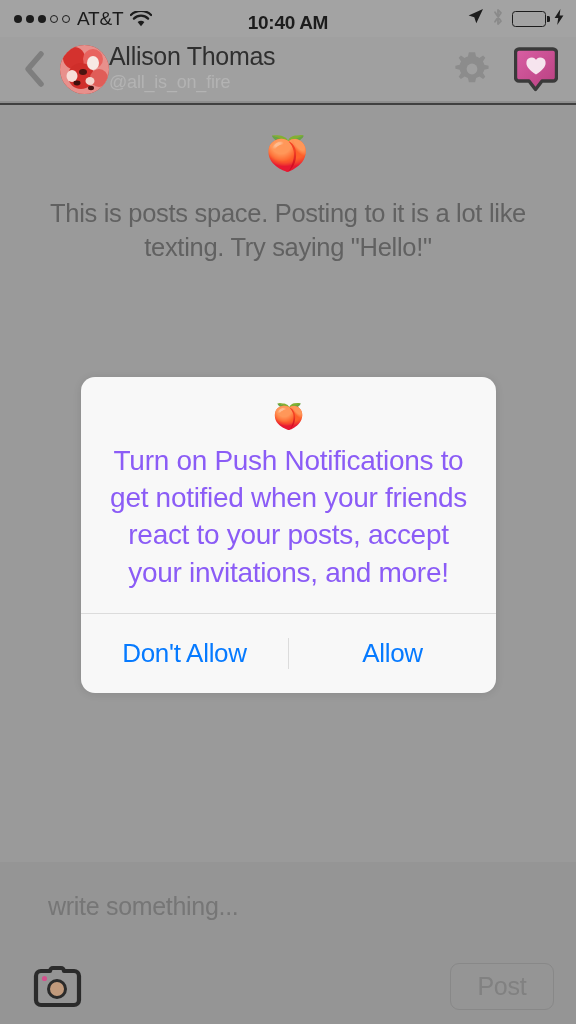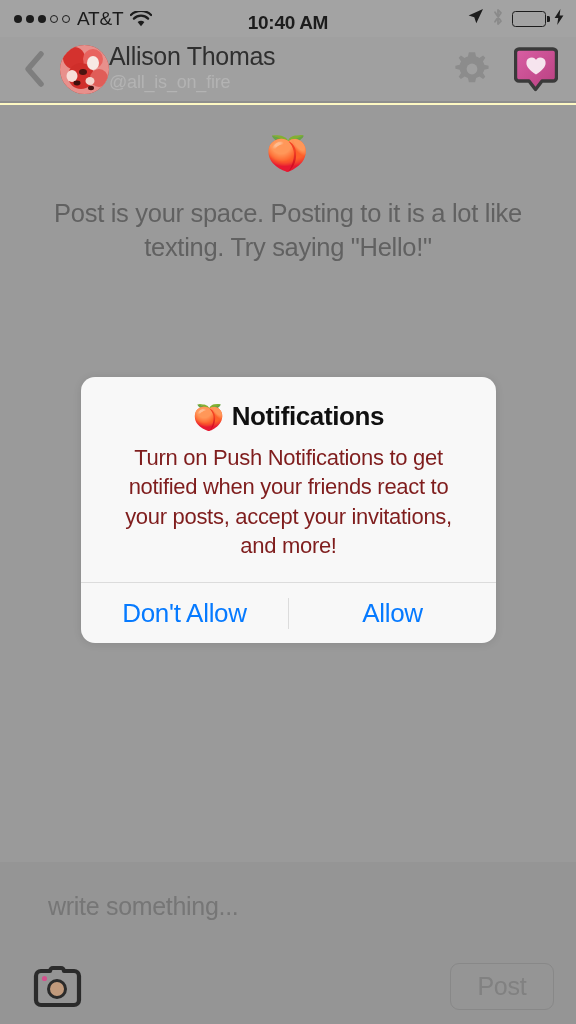--- a/index.html
+++ b/index.html
@@ -14,21 +14,21 @@
     font-family: "Liberation Sans", sans-serif;
     background: #9a9a9a;
     position: relative;
     -webkit-font-smoothing: antialiased;
   }
 
   
   .app {
     position: absolute;
     inset: 0;
-    background: #fef9c3;
+    background: #404040;
   }
 
   
   .status-bar {
     height: 37px;
     background: #a3a3a3;
     display: flex;
     align-items: center;
     padding: 0 12px;
     position: relative;
@@ -256,29 +256,29 @@
     letter-spacing: -0.4px;
     display: flex;
     align-items: center;
     justify-content: center;
     gap: 8px;
     line-height: 1.2;
   }
   .alert-title-emoji { font-size: 25px; }
   .alert-message {
     margin-top: 11px;
-    font-size: 22px;
+    font-size: 28px;
     line-height: 1.33;
-    color: #7f1d1d;
+    color: #8b5cf6;
     letter-spacing: -0.3px;
   }
   .alert-actions {
     display: flex;
     border-top: 1.2px solid #dcdcdc;
-    height: 61px;
+    height: 80px;
     align-items: center;
   }
   .alert-btn {
     flex: 1 1 0;
     display: flex;
     align-items: center;
     justify-content: center;
     font-size: 26px;
     color: #067aff;
     letter-spacing: -0.3px;
@@ -389,21 +389,21 @@
           </defs>
           <path d="M5 4 h34 a3.5 3.5 0 0 1 3.5 3.5 v25 a3.5 3.5 0 0 1 -3.5 3.5 h-11 l-6.5 8.5 -6.5-8.5 h-10 a3.5 3.5 0 0 1 -3.5-3.5 v-25 a3.5 3.5 0 0 1 3.5-3.5 z" fill="url(#hbg)" stroke="#3a3a3a" stroke-width="3.4" stroke-linejoin="round"></path>
           <path d="M22 29.5 c-6.5-4.6-9.6-7.8-9.6-11.6 a5.3 5.3 0 0 1 9.6-3.1 a5.3 5.3 0 0 1 9.6 3.1 c0 3.8-3.1 7-9.6 11.6 z" fill="#f6e4ee"></path>
         </svg>
       </span>
     </div>
   </div>
 
   <div class="content">
     <div class="welcome-emoji">🍑</div>
-    <div class="welcome-text">Post is your space. Posting to it is a lot like texting. Try saying "Hello!"</div>
+    <div class="welcome-text">This is posts space. Posting to it is a lot like texting. Try saying "Hello!"</div>
   </div>
 
   <div class="composer">
     <div class="composer-placeholder">write something...</div>
     <div class="composer-row">
       <span class="camera-btn">
         <svg width="58" height="48" viewBox="0 0 58 48">
           <path d="M17 9 h9 a3 3 0 0 1 3-3 h8 a3 3 0 0 1 3 3 h10 a5 5 0 0 1 5 5 v24 a5 5 0 0 1 -5 5 h-33 a5 5 0 0 1 -5-5 v-24 a5 5 0 0 1 5-5 z" fill="none" stroke="#2b2b2b" stroke-width="4.2" stroke-linejoin="round"></path>
           <circle cx="33" cy="27" r="8.5" fill="#c19a7c" stroke="#2b2b2b" stroke-width="3"></circle>
           <circle cx="20.5" cy="16.5" r="2.6" fill="#d4508c"></circle>
@@ -412,21 +412,20 @@
       <span class="post-button">Post</span>
     </div>
   </div>
 </div>
 
 <div class="modal-overlay">
   <div class="alert-dialog">
     <div class="alert-body">
       <div class="alert-title">
         <span class="alert-title-emoji">🍑</span>
-        <span>Notifications</span>
       </div>
       <div class="alert-message">Turn on Push Notifications to get notified when your friends react to your posts, accept your invitations, and more!</div>
     </div>
     <div class="alert-actions">
       <button class="alert-btn">Don't Allow</button>
       <button class="alert-btn">Allow</button>
     </div>
   </div>
 </div>
 

